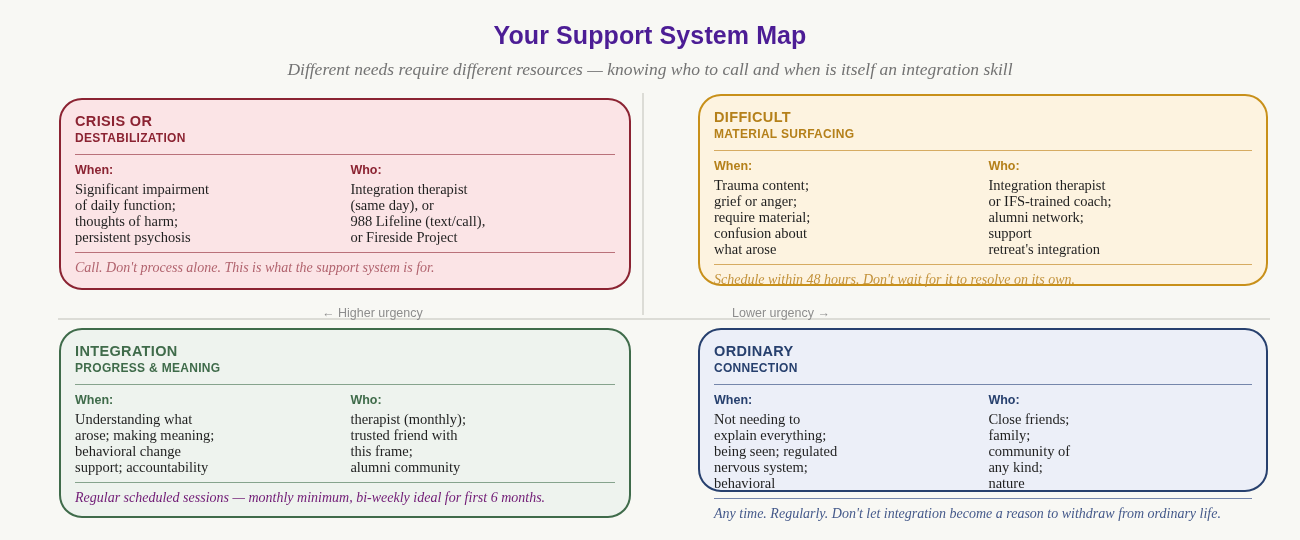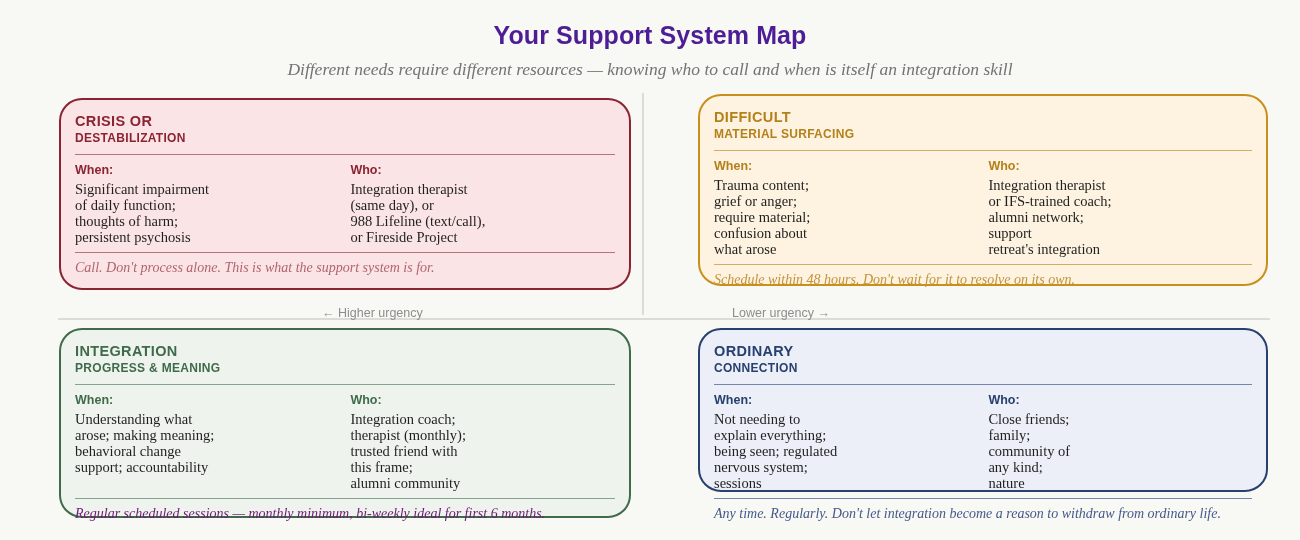--- a/index.html
+++ b/index.html
@@ -246,21 +246,20 @@
         <div class="col-lines">
             <div>Understanding what</div>
             <div>arose; making meaning;</div>
             <div>behavioral change</div>
             <div>support; accountability</div>
           </div>
       </div>
       <div class="col col-who">
         <div class="col-head">Who:</div>
         <div class="col-lines">
-            <div>Integration coach;</div>
             <div>therapist (monthly);</div>
             <div>trusted friend with</div>
             <div>this frame;</div>
             <div>alumni community</div>
           </div>
       </div>
     </div>
     <div class="footnote-rule"></div>
     <div class="footnote">Regular scheduled sessions — monthly minimum, bi-weekly ideal for first 6 months.</div>
   </div>
@@ -270,21 +269,21 @@
     <div class="card-subtitle">CONNECTION</div>
     <div class="rule"></div>
     <div class="cols">
       <div class="col col-when">
         <div class="col-head">When:</div>
         <div class="col-lines">
             <div>Not needing to</div>
             <div>explain everything;</div>
             <div>being seen; regulated</div>
             <div>nervous system;</div>
-            <div>sessions</div>
+            <div>behavioral</div>
           </div>
       </div>
       <div class="col col-who">
         <div class="col-head">Who:</div>
         <div class="col-lines">
             <div>Close friends;</div>
             <div>family;</div>
             <div>community of</div>
             <div>any kind;</div>
             <div>nature</div>

